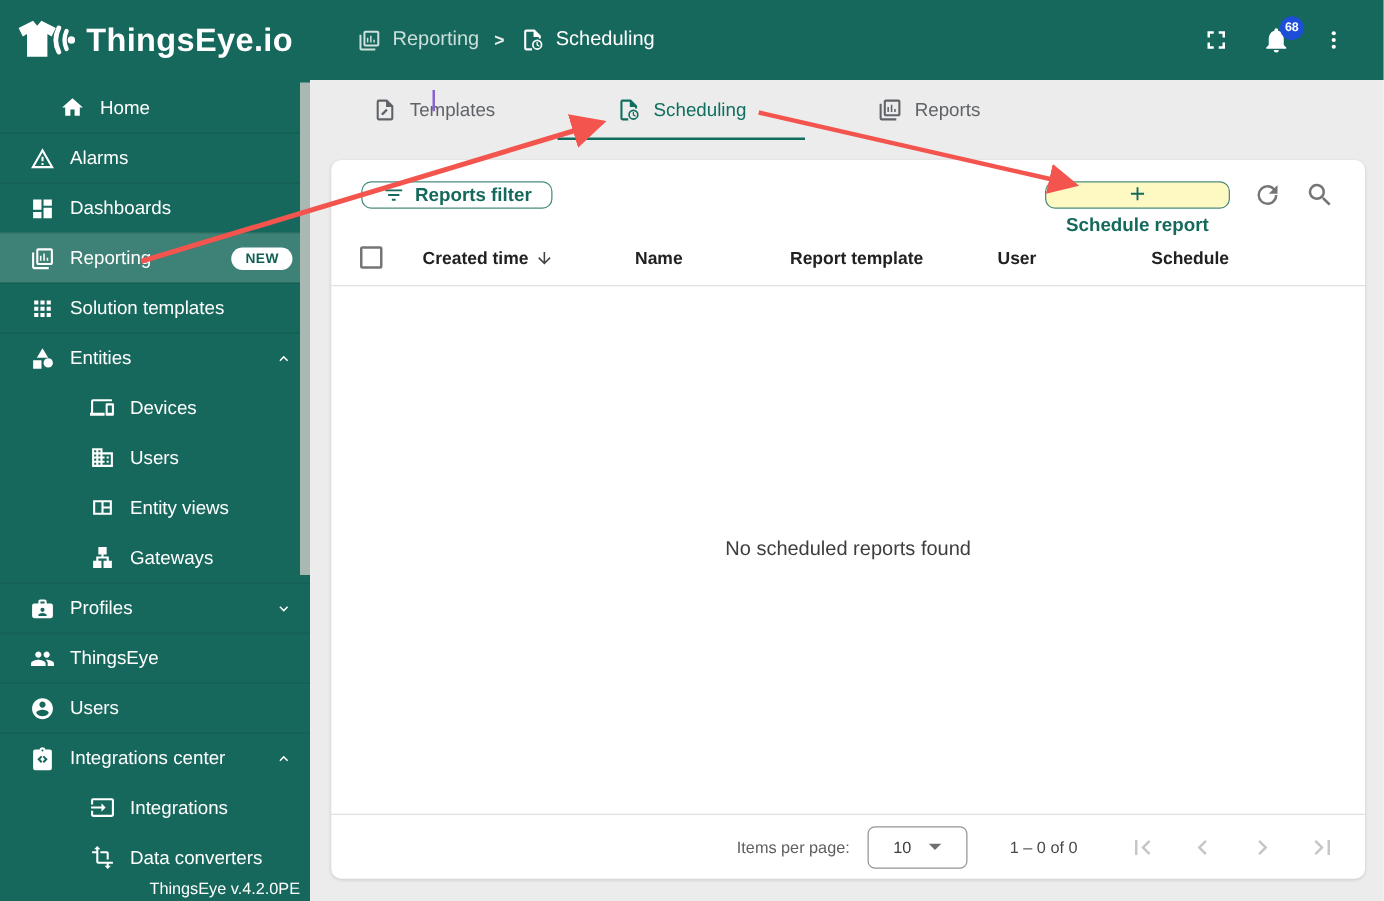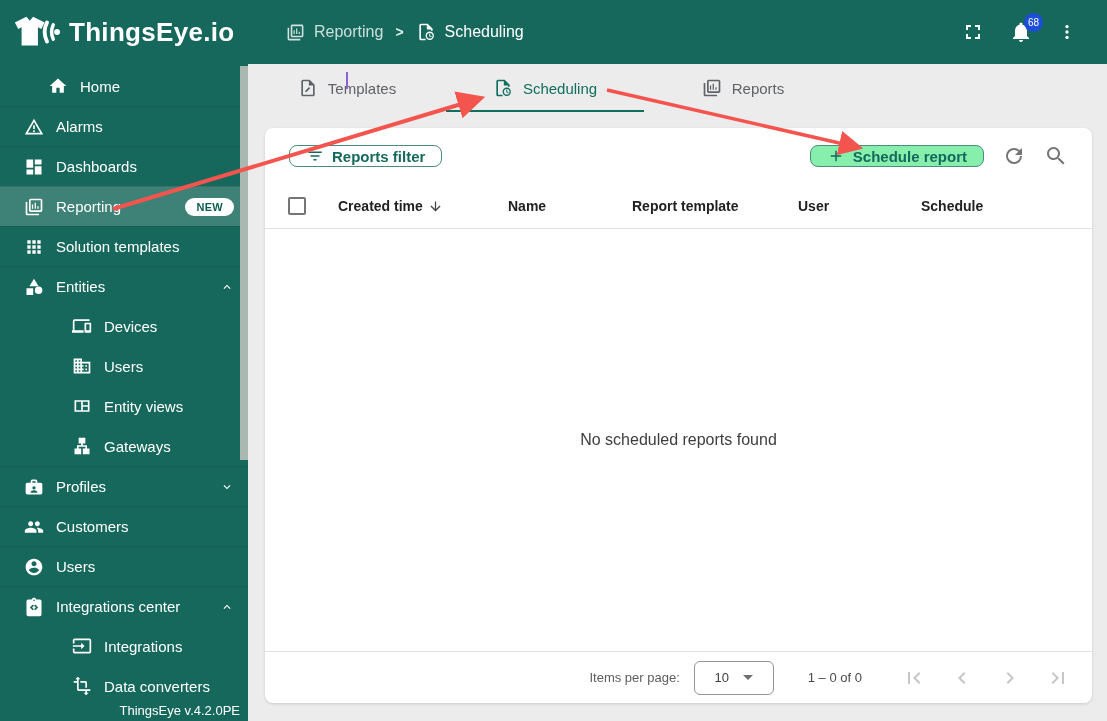--- a/index.html
+++ b/index.html
@@ -12,21 +12,21 @@
   .logo-area { width:248px; display:flex; align-items:center; padding-left:12px; gap:9px; cursor:pointer; }
   .brand { color:#fff; font-size:26px; font-weight:bold; letter-spacing:.3px; }
   .breadcrumb { display:flex; align-items:center; gap:12px; margin-left:38px; }
   .crumb { display:flex; align-items:center; gap:9px; font-size:16px; }
   .crumb.parent { color:rgba(255,255,255,.78); }
   .crumb.current { color:#fff; font-weight:500; }
   .crumb-sep { color:rgba(255,255,255,.9); font-size:14px; font-weight:bold; }
   .topbar-right { margin-left:auto; display:flex; align-items:center; gap:24px; padding-right:30px; }
   .tb-icon { width:24px; height:24px; color:#fff; position:relative; cursor:pointer; }
   .badge { position:absolute; top:-7px; right:-10px; min-width:19px; height:19px; border-radius:10px;
-           background:#1d4ed8; color:#fff; font-size:10px; font-weight:normal;
+           background:#1d4ed8; color:#fff; font-size:10px; font-weight:bold;
            display:flex; align-items:center; justify-content:center; padding:0 3px; }
 
   
   .sidebar { position:absolute; top:64px; left:0; width:248px; height:657px; background:#17685c;
              z-index:10; padding-top:2px; }
   .nav-item { height:40px; display:flex; align-items:center; padding:0 14px 0 24px;
               color:#fff; font-size:15px; font-weight:500; cursor:pointer;
               border-top:1px solid rgba(0,0,0,.10); }
   .nav-item.child { padding-left:72px; border-top:none; }
   .nav-item.first { border-top:none;padding-left:48px; }
@@ -50,21 +50,21 @@
   .tab.active { color:#0f6e5e; }
   .tab.active::after { content:""; position:absolute; left:0; right:0; bottom:0; height:2px; background:#0f6e5e; }
 
   .card { position:absolute; left:17px; top:64px; width:827px; height:575px; background:#fff;
           border-radius:8px; box-shadow:0 1px 3px rgba(0,0,0,.14); display:flex; flex-direction:column; }
   .toolbar { display:flex; align-items:center; padding:16px 24px; }
   .btn-outline { height:22px; display:inline-flex; align-items:center; gap:8px; padding:0 16px;
                  border:1px solid #4a8c7f; border-radius:8px; background:#fff;
                  color:#15695c; font-size:15px; font-weight:bold; cursor:pointer;
                  font-family:"Liberation Sans", sans-serif; }
-  .btn-outline.tinted { background:#86efac; }
+  .btn-outline.tinted { background:#fef9c3;flex-direction:column; }
   .btn-outline .bicon { width:18px; height:18px; }
   .btn-outline .bicon svg { width:100%; height:100%; display:block; }
   .toolbar-right { margin-left:auto; display:flex; align-items:center; gap:18px; }
   .icon-btn { width:24px; height:24px; color:#757575; cursor:pointer; }
   .icon-btn svg { width:100%; height:100%; display:block; }
 
   .table-header { display:grid; grid-template-columns:34px 170px 124px 166px 123px 1fr;
                   align-items:center; padding:0 24px 0 23px; height:45px;
                   border-bottom:1px solid #e0e0e0; font-size:14px; font-weight:bold; color:#212121; }
   .checkbox { width:18px; height:18px; border:2px solid #757575; border-radius:2px; cursor:pointer; }
@@ -249,21 +249,21 @@
           <path d="M16.59 8.59L12 13.17 7.41 8.59 6 10l6 6 6-6z"></path>
         </svg>
       </span>
   </div>
   <div class="nav-item">
     <span class="nicon">
         <svg viewBox="0 0 24 24" fill="currentColor">
           <path d="M16 11c1.66 0 2.99-1.34 2.99-3S17.66 5 16 5s-3 1.34-3 3 1.34 3 3 3zm-8 0c1.66 0 2.99-1.34 2.99-3S9.66 5 8 5 5 6.34 5 8s1.34 3 3 3zm0 2c-2.33 0-7 1.17-7 3.5V19h14v-2.5c0-2.33-4.67-3.5-7-3.5zm8 0c-.29 0-.62.02-.97.05 1.16.84 1.97 1.97 1.97 3.45V19h6v-2.5c0-2.33-4.67-3.5-7-3.5z"></path>
         </svg>
       </span>
-    <span>Customers</span>
+    <span>ThingsEye</span>
   </div>
   <div class="nav-item">
     <span class="nicon">
         <svg viewBox="0 0 24 24" fill="currentColor">
           <path d="M12 2C6.48 2 2 6.48 2 12s4.48 10 10 10 10-4.48 10-10S17.52 2 12 2zm0 3c1.66 0 3 1.34 3 3s-1.34 3-3 3-3-1.34-3-3 1.34-3 3-3zm0 14.2c-2.5 0-4.71-1.28-6-3.22.03-1.99 4-3.08 6-3.08 1.99 0 5.97 1.09 6 3.08-1.29 1.94-3.5 3.22-6 3.22z"></path>
         </svg>
       </span>
     <span>Users</span>
   </div>
   <div class="nav-item">

